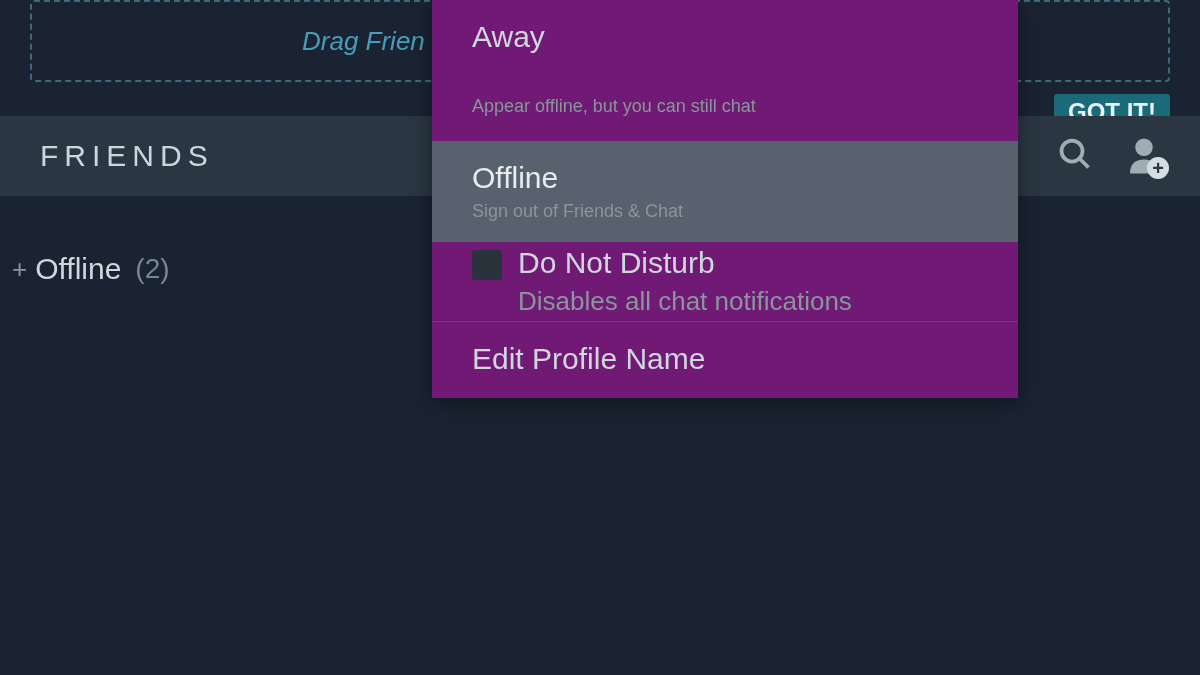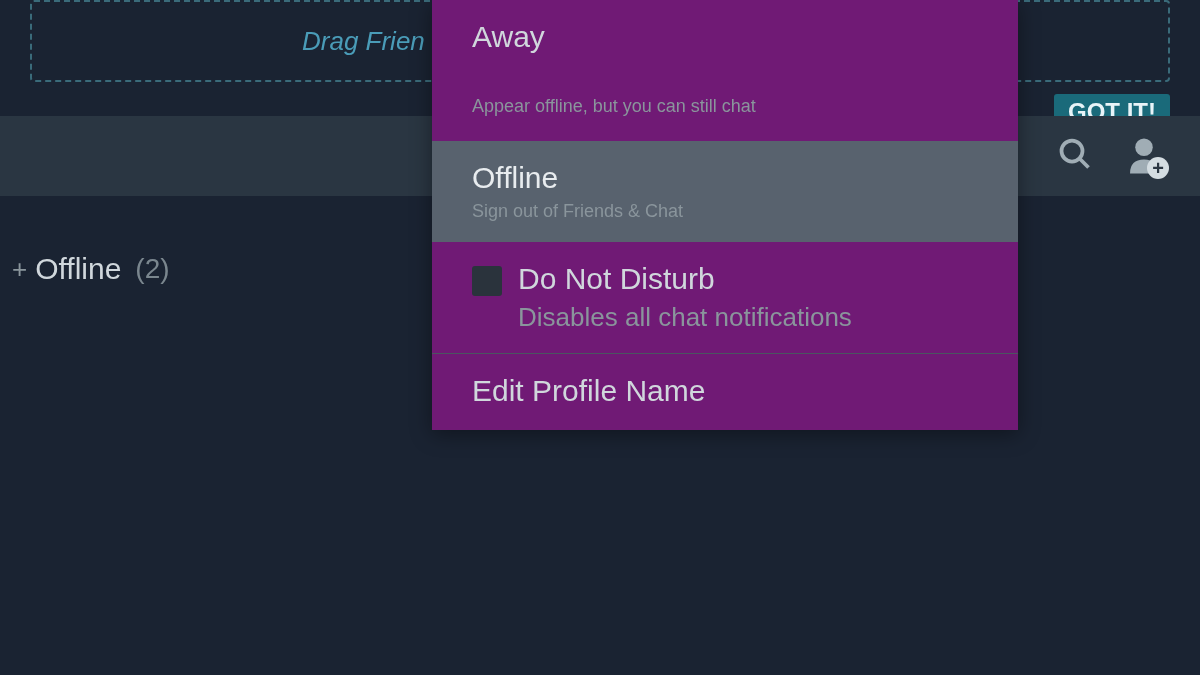--- a/index.html
+++ b/index.html
@@ -156,21 +156,21 @@
       color: #e8ecef;
     }
     .menu-item-away {
       padding-top: 20px;
       padding-bottom: 20px;
     }
     .menu-item-invisible {
       padding-bottom: 24px;
     }
     .dnd-item {
-      padding: 20px 40px;
+      padding: 4px 40px;
       display: flex;
       align-items: flex-start;
       gap: 16px;
       border-bottom: 1px solid #4a5560;
     }
     .checkbox {
       width: 30px;
       height: 30px;
       background: #2a333c;
       border-radius: 3px;
@@ -203,20 +203,21 @@
 
 <div class="drop-zone">
   <span class="drop-zone-text">Drag Frien</span>
 </div>
 
 <div class="got-it-btn">
   <span>GOT IT!</span>
 </div>
 
 <div class="friends-header">
+  <span class="friends-title">FRIENDS</span>
   <div class="header-icons">
     <div class="search-icon">
       <svg viewBox="0 0 24 24">
         <circle cx="10" cy="10" r="7"></circle>
         <line x1="15" y1="15" x2="21" y2="21"></line>
       </svg>
     </div>
     <div class="add-friend-icon">
       <svg viewBox="0 0 24 24">
         <circle cx="12" cy="7" r="5"></circle>

